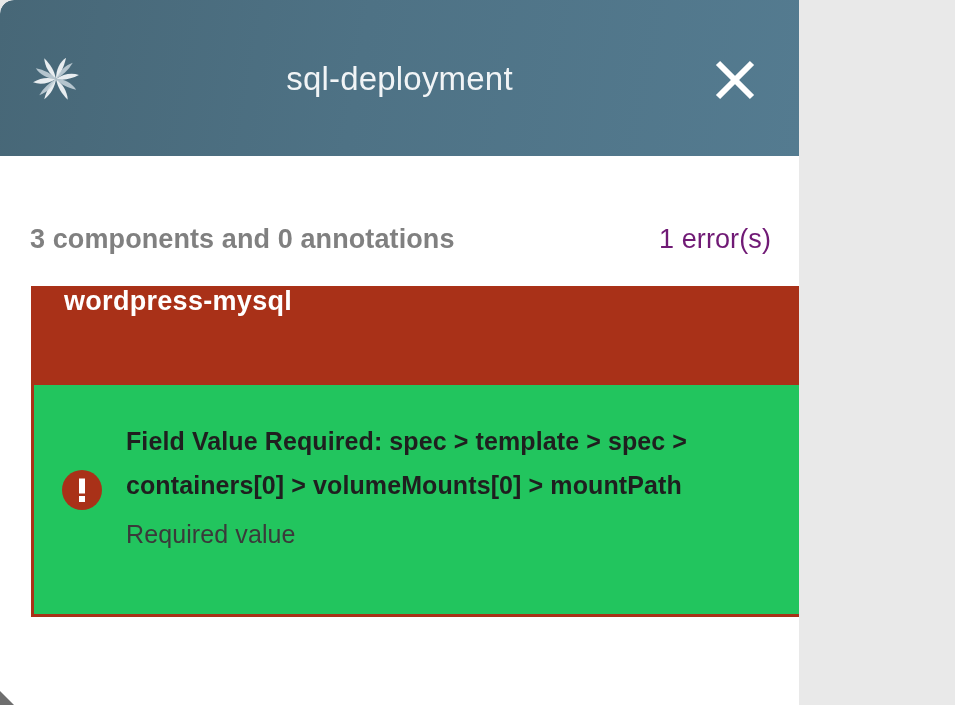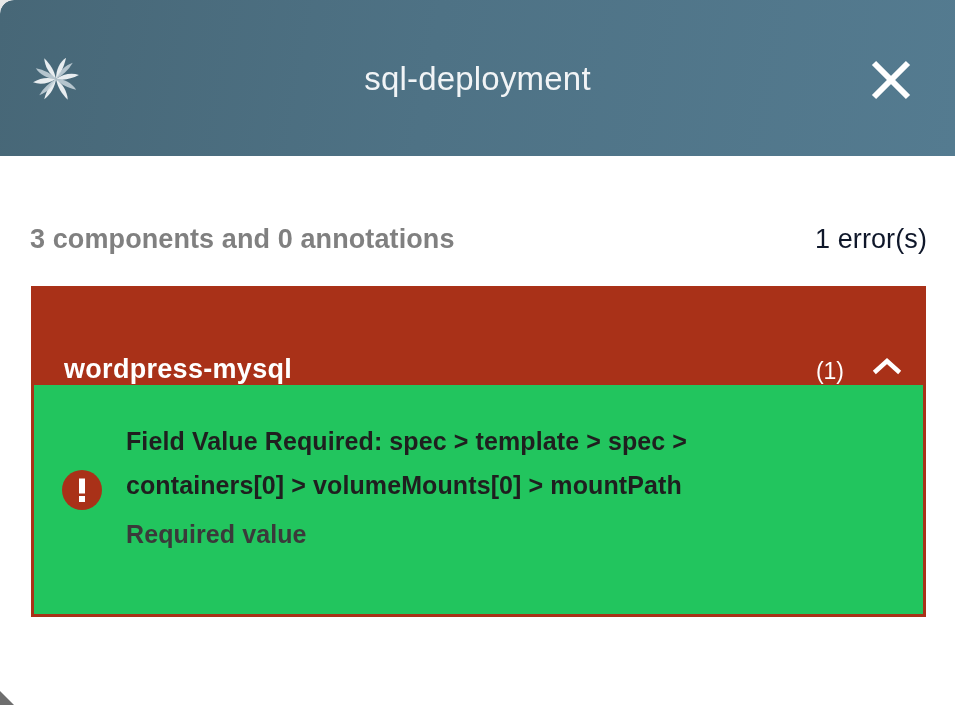--- a/index.html
+++ b/index.html
@@ -20,21 +20,21 @@
   .desktop {
     position: absolute;
     inset: 0;
     background: #e9e9e9;
   }
 
   .modal {
     position: absolute;
     left: 0;
     top: 0;
-    width: 955px;
+    width: 799px;
     height: 705px;
     background: #ffffff;
     border-top-left-radius: 14px;
     overflow: hidden;
   }
 
   
   .titlebar {
     position: relative;
     height: 156px;
@@ -91,40 +91,40 @@
     align-items: baseline;
     justify-content: space-between;
   }
   .summary-count {
     color: #808080;
     font-size: 27px;
     font-weight: 700;
     letter-spacing: 0.1px;
   }
   .summary-errors {
-    color: #0f172a;
+    color: #701a75;
     font-size: 27px;
     font-weight: 400;
     letter-spacing: 0.1px;
     text-align: center;
   }
 
   
   .accordion {
     position: absolute;
     left: 31px;
     top: 286px;
     width: 895px;
   }
 
   .accordion-header {
     background: #a93118;
     height: 99px;
     display: flex;
-    align-items: flex-end;
+    align-items: flex-start;
     padding: 0 22px 0 33px;
     box-sizing: border-box;
     cursor: pointer;
     user-select: none;
   }
   .accordion-title {
     color: #ffffff;
     font-size: 27px;
     font-weight: 600;
     letter-spacing: 0.3px;
@@ -172,21 +172,21 @@
     color: #1f1f1f;
     font-size: 25px;
     font-weight: 700;
     line-height: 1.76;
     letter-spacing: 0.1px;
     max-width: 600px;
   }
   .error-detail {
     color: #3a3a3a;
     font-size: 25px;
-    font-weight: 700;
+    font-weight: 400;
     letter-spacing: 0.1px;
     margin-top: 13px;
   }
 
   
   .corner-artifact {
     position: absolute;
     left: 0;
     bottom: 0;
     width: 16px;

